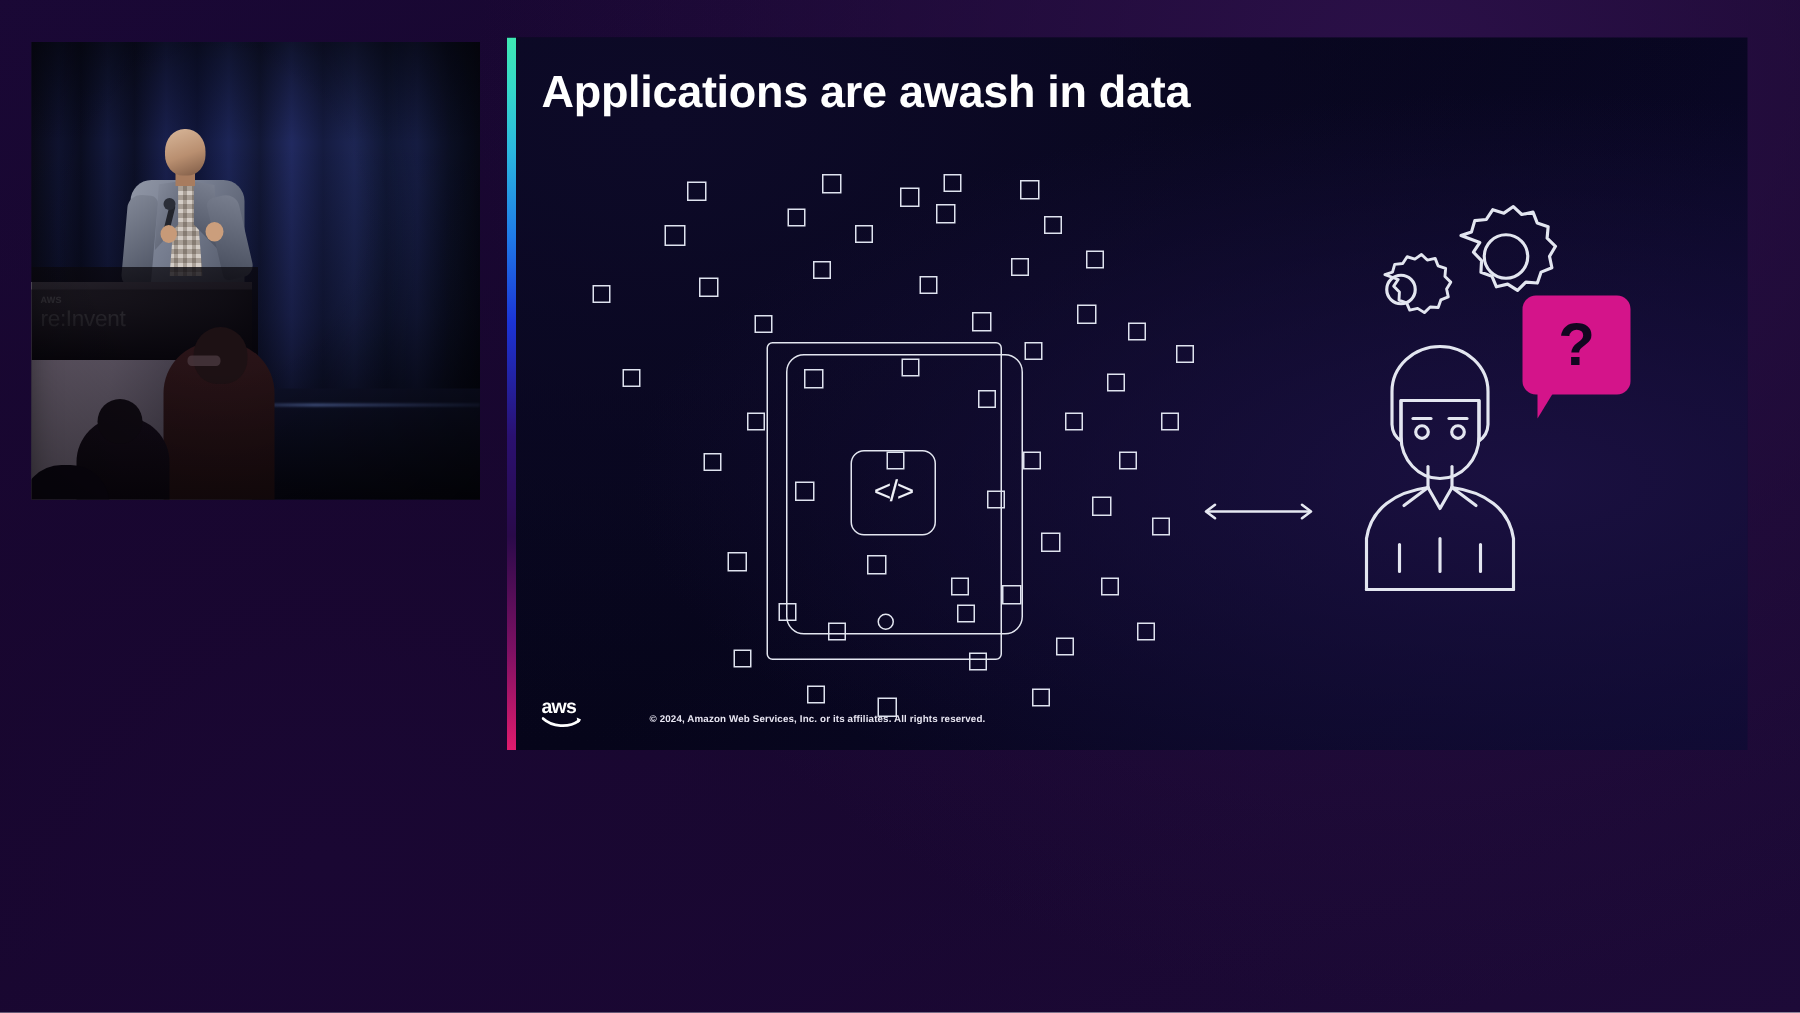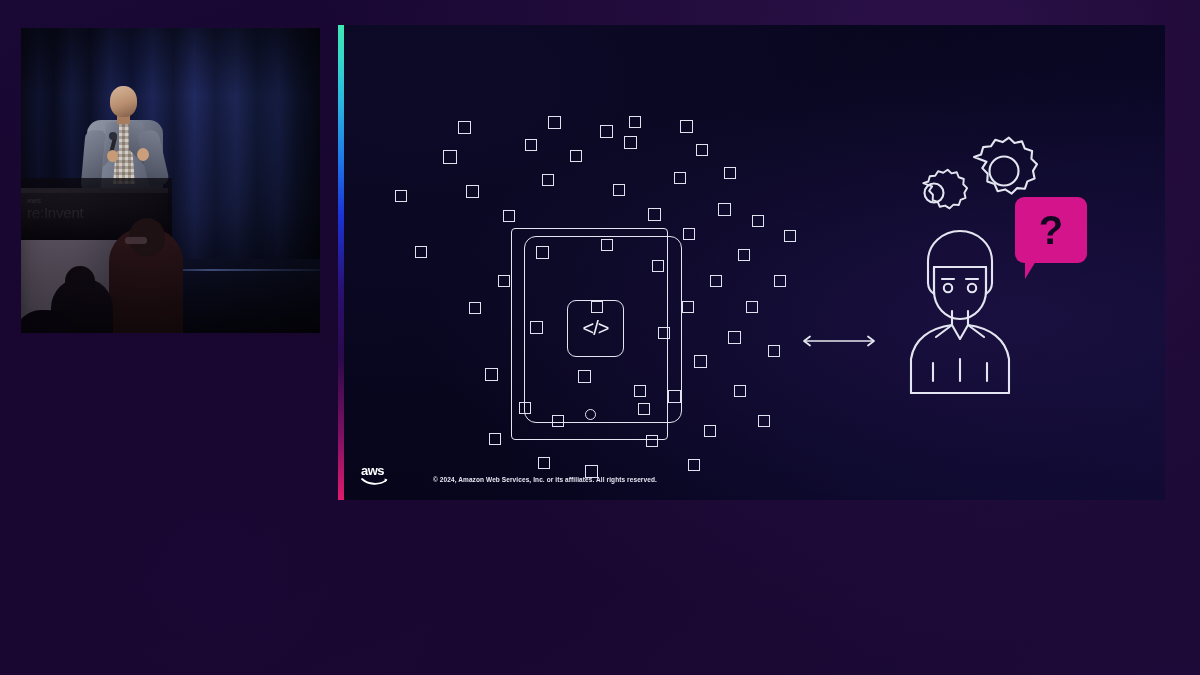--- a/index.html
+++ b/index.html
@@ -280,20 +280,21 @@
   <div class="aud2-head"></div>
   <div class="aud3"></div>
 
   <div class="vignette"></div>
 </div>
 
 <div class="slide">
 
   <div class="accent-bar"></div>
 
+  <div class="slide-title">Applications are awash in data</div>
 
   <div class="graphic">
 
     <div id="dots">
         <div class="dot" style="left: 57px; top: 75px; width: 12px; height: 12px; border-color: rgb(223, 227, 239);"></div>
         <div class="dot" style="left: 77px; top: 131px; width: 12px; height: 12px; border-color: rgb(223, 227, 239);"></div>
         <div class="dot" style="left: 105px; top: 35px; width: 14px; height: 14px; border-color: rgb(223, 227, 239);"></div>
         <div class="dot" style="left: 120px; top: 6px; width: 13px; height: 13px; border-color: rgb(223, 227, 239);"></div>
         <div class="dot" style="left: 128px; top: 70px; width: 13px; height: 13px; border-color: rgb(223, 227, 239);"></div>
         <div class="dot" style="left: 131px; top: 187px; width: 12px; height: 12px; border-color: rgb(223, 227, 239);"></div>

